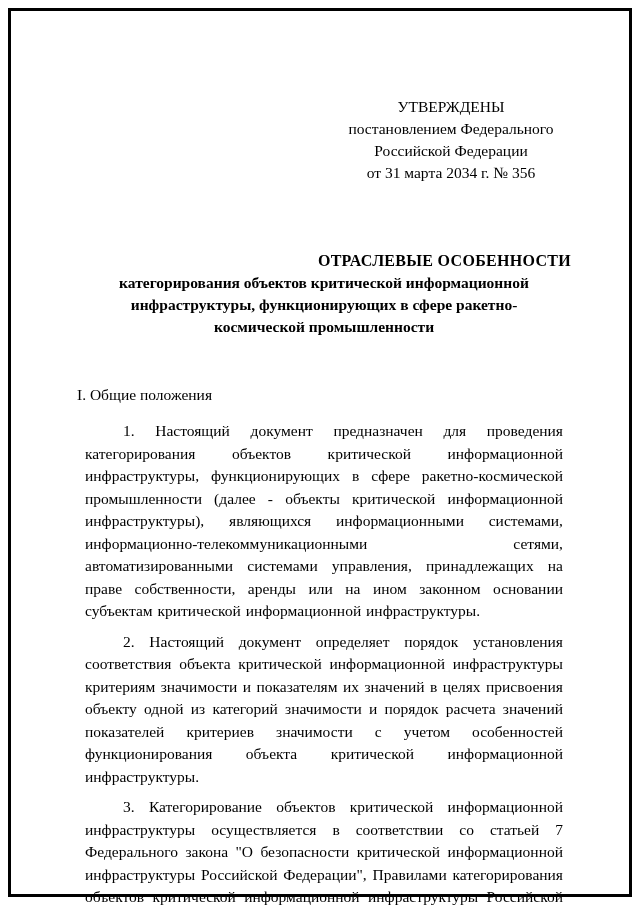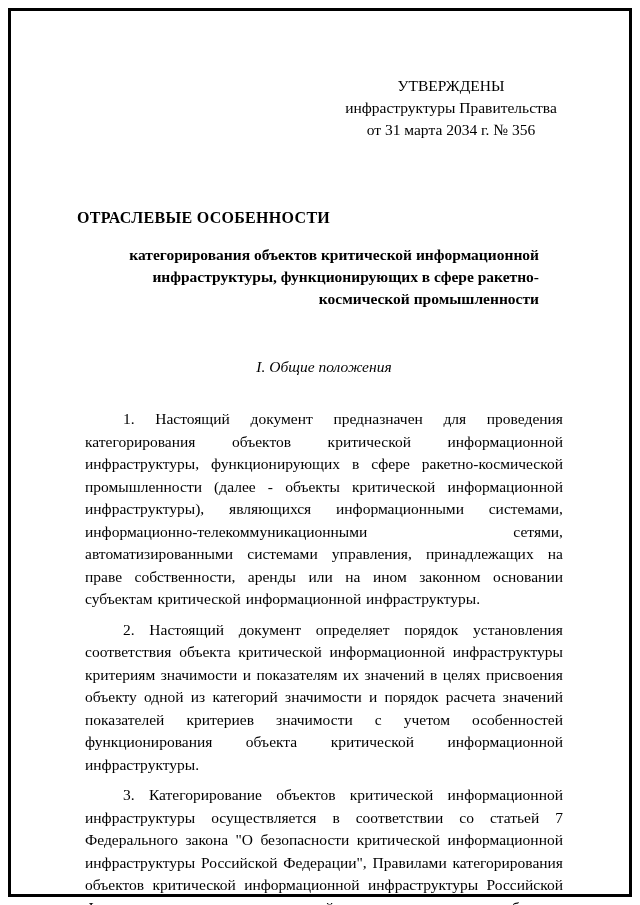--- a/index.html
+++ b/index.html
@@ -22,71 +22,70 @@
     left: 8px;
     right: 8px;
     bottom: 8px;
     border: 3px solid #000000;
     box-sizing: border-box;
   }
   .content {
     box-sizing: border-box;
     width: 100%;
     height: 100%;
-    padding: 64px 58px 0 66px;
+    padding: 85px 58px 0 66px;
   }
   .approval {
     width: 240px;
     margin-left: auto;
     text-align: center;
     font-size: 15.5px;
     line-height: 22px;
   }
   .doc-title {
     margin: 66px 0 0 0;
-    text-align: left;
+    text-align: right;
     font-size: 16px;
     font-weight: bold;
     line-height: 22px;
     letter-spacing: 0.3px;
   }
   .doc-subtitle {
-    margin: 15px auto 0 auto;
+    margin: 0 auto 0 auto;
     max-width: 430px;
-    text-align: right;
+    text-align: center;
     font-size: 15.5px;
     font-weight: bold;
     line-height: 22px;
   }
   .section-heading {
-    margin: 46px 0 30px 0;
-    text-align: center;
+    margin: 46px 0 14px 0;
     font-size: 15.5px;
     line-height: 22px;
-    font-style: italic;
   }
   p.body-par {
     margin: 8px;
     font-size: 15.5px;
     line-height: 22.5px;
     text-align: justify;
     text-indent: 38px;
     word-spacing: 1px;
   }
 </style>
 </head>
 <body>
 
 <div class="page">
   <div class="frame">
     <div class="content">
 
       <div class="approval">
         <div>УТВЕРЖДЕНЫ</div>
-        <div>инфраструктуры Правительства</div>
+        <div>постановлением Федерального</div>
+        <div>Российской Федерации</div>
         <div>от 31 марта 2034 г. № 356</div>
       </div>
 
       <div class="doc-title">ОТРАСЛЕВЫЕ ОСОБЕННОСТИ</div>
 
       <div class="doc-subtitle">категорирования объектов критической информационной инфраструктуры, функционирующих в сфере ракетно-космической промышленности</div>
 
       <div class="section-heading">I. Общие положения</div>
 
       <p class="body-par">1. Настоящий документ предназначен для проведения категорирования объектов критической информационной инфраструктуры, функционирующих в сфере ракетно-космической промышленности (далее - объекты критической информационной инфраструктуры), являющихся информационными системами, информационно-телекоммуникационными сетями, автоматизированными системами управления, принадлежащих на праве собственности, аренды или на ином законном основании субъектам критической информационной инфраструктуры.</p>

